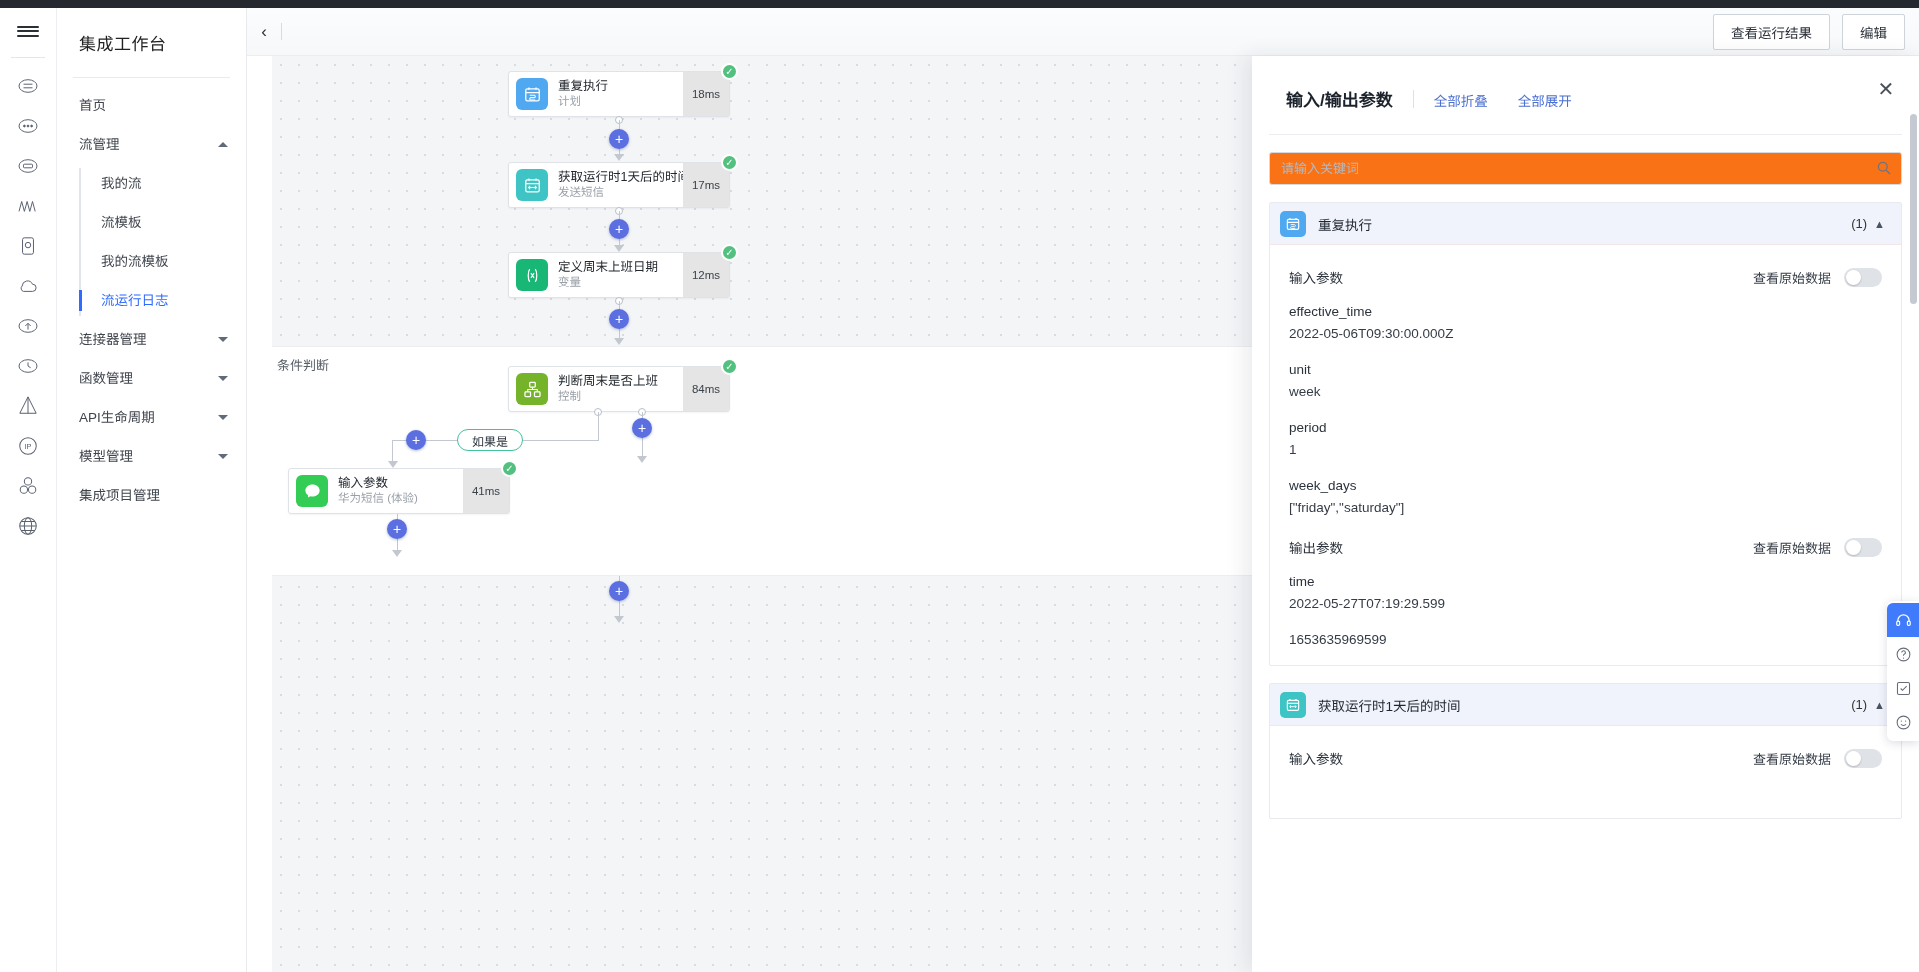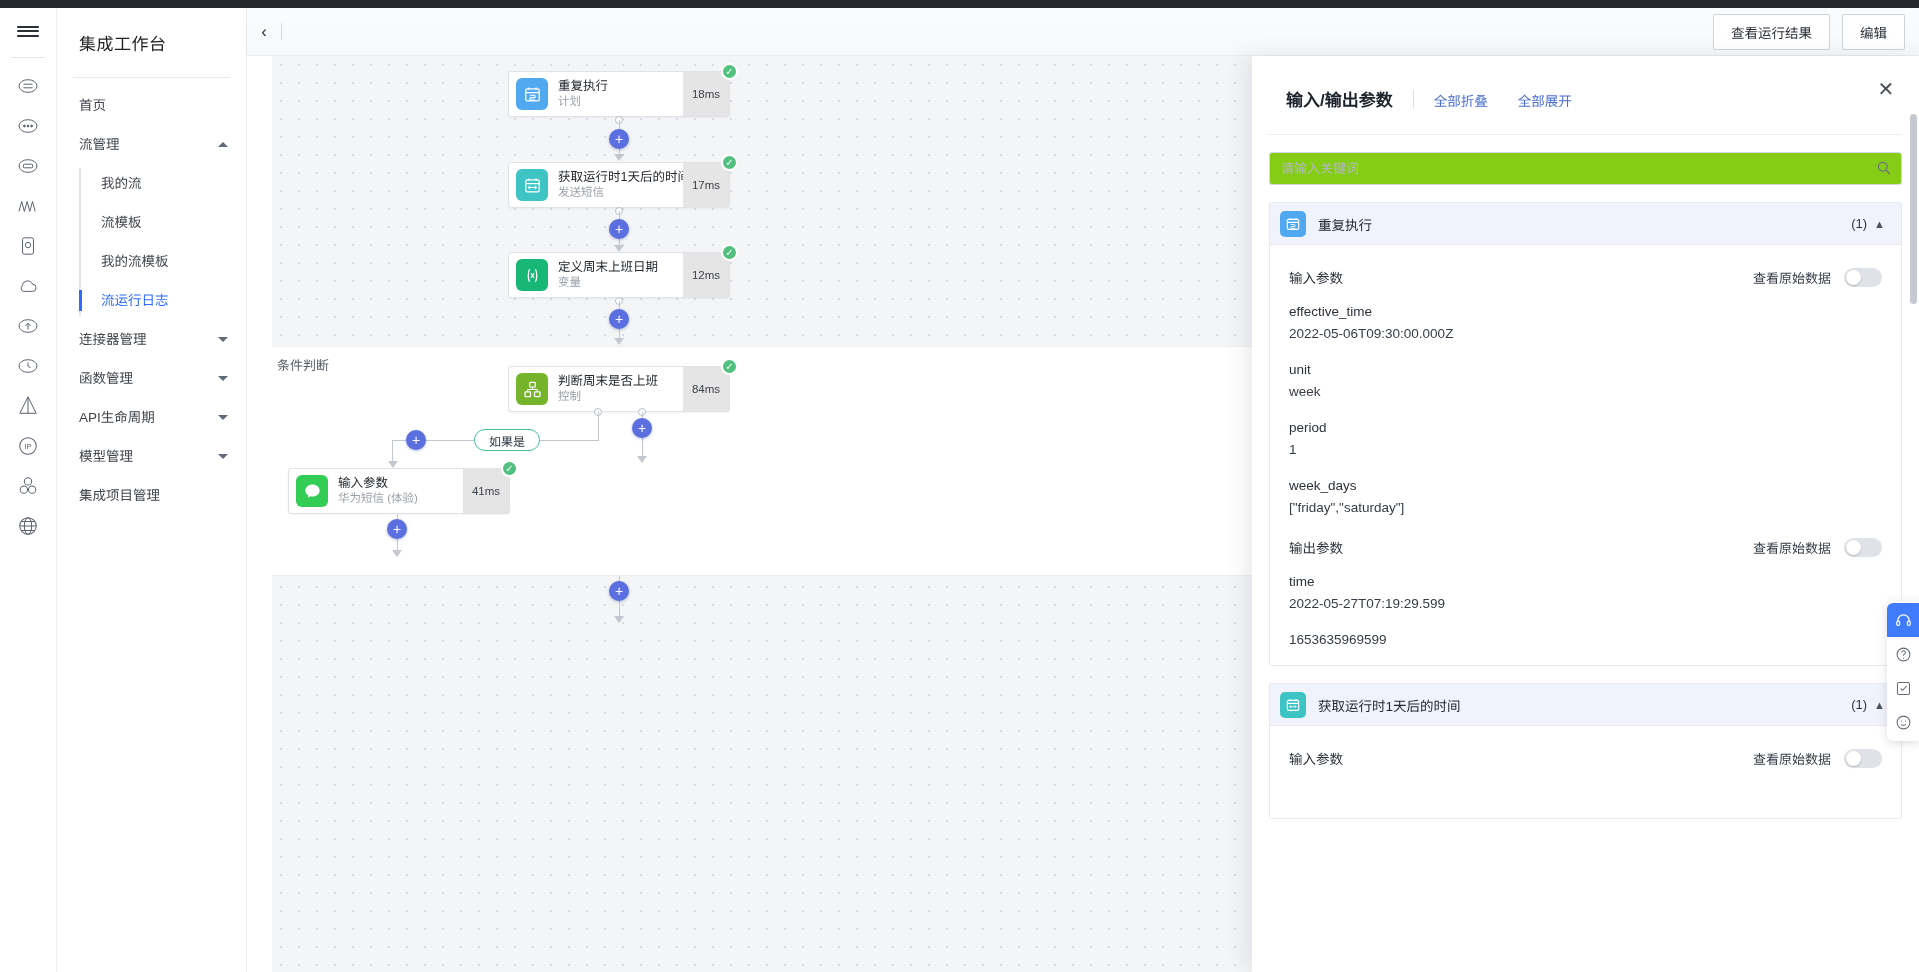--- a/index.html
+++ b/index.html
@@ -182,21 +182,21 @@
   .drawer-title { font-size: 17px; font-weight: bold; color: #1c222b; }
   .drawer-hsep { width: 1px; height: 18px; background: #dde0e5; margin: 0 20px; position: relative; top: 2px; }
   .drawer-link { font-size: 13.5px; color: #4b6fd1; cursor: pointer; margin-right: 30px; }
   .drawer-rule { height: 1px; background: #ebedf0; margin: 23px 17px 0 17px; }
 
   .drawer-body { flex: 1 1 auto; overflow-y: auto; padding: 0 17px 20px 17px; position: relative; }
   .search-wrap { padding: 17px 0 0 0; position: relative; }
   .search-input {
     width: 100%; height: 33px; border: 1px solid #d6dae0; border-radius: 3px;
     padding: 0 34px 0 11px; font-size: 13px; color: #333; outline: none;
-    font-family: inherit; background: #84cc16;
+    font-family: inherit; background: #f97316;
   }
   .search-input::placeholder { color: #b3b9c2; }
   .search-icon {
     position: absolute; right: 10px; top: 25px; color: #6a7382; cursor: pointer;
   }
 
   .acc { margin-top: 17px; border: 1px solid #e8eaee; border-radius: 2px; }
   .acc-head {
     height: 42px; background: #f0f3fb; display: flex; align-items: center;
     padding: 0 16px 0 10px; cursor: pointer; border-bottom: 1px solid #f2e6ea;
@@ -493,21 +493,21 @@
 
       <div class="port" style="left:322px; top:352px;"></div>
       <div class="port" style="left:366px; top:352px;"></div>
 
       <div class="vline" style="left:370px; top:356px; height:44px;"></div>
       <div class="plus" style="left:360px; top:362px;">+</div>
       <div class="arrow" style="left:365px; top:400px;"></div>
 
       <div class="vline" style="left:326px; top:356px; height:29px;"></div>
       <div class="hline" style="left:120px; top:384px; width:206px;"></div>
-      <div class="cond-pill" style="left:202px; top:373px;">如果是</div>
+      <div class="cond-pill" style="left:185px; top:373px;">如果是</div>
       <div class="vline" style="left:120px; top:384px; height:23px;"></div>
       <div class="plus" style="left:134px; top:374px;">+</div>
       <div class="arrow" style="left:116px; top:405px;"></div>
 
       <div class="node" style="left:16px; top:412px; width:222px;">
         <div class="node-icon" style="background:#33cc55">
           <svg width="19" height="19" viewBox="0 0 24 24" fill="#fff">
             <path d="M12 3C6.9 3 3 6.4 3 10.6c0 2.4 1.3 4.5 3.3 5.9v3.2l3.1-1.7c.8.2 1.7.3 2.6.3 5.1 0 9-3.4 9-7.7S17.1 3 12 3z"></path>
           </svg>
         </div>

